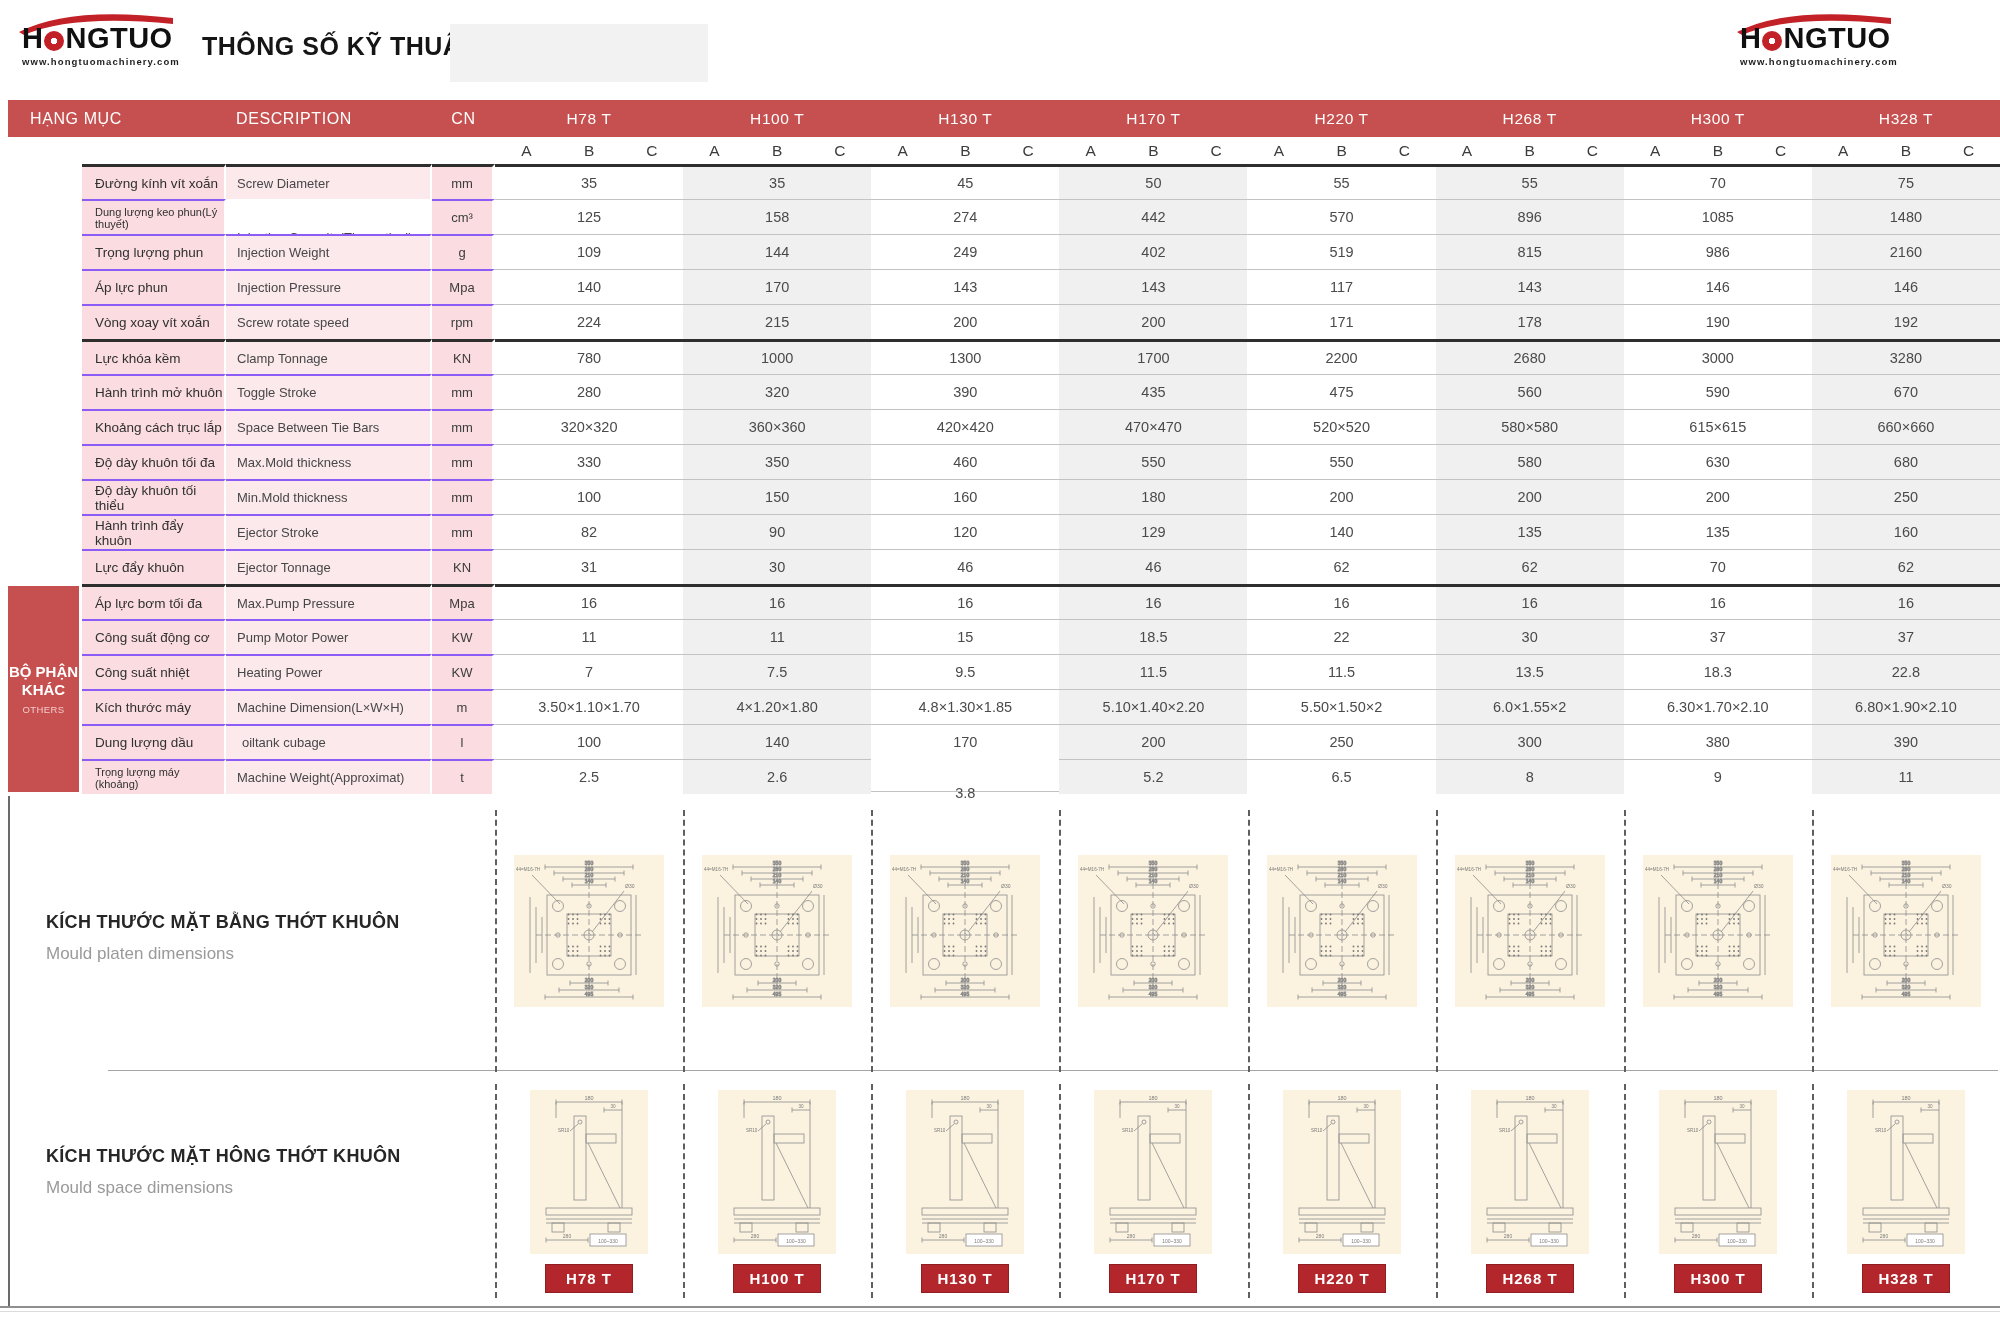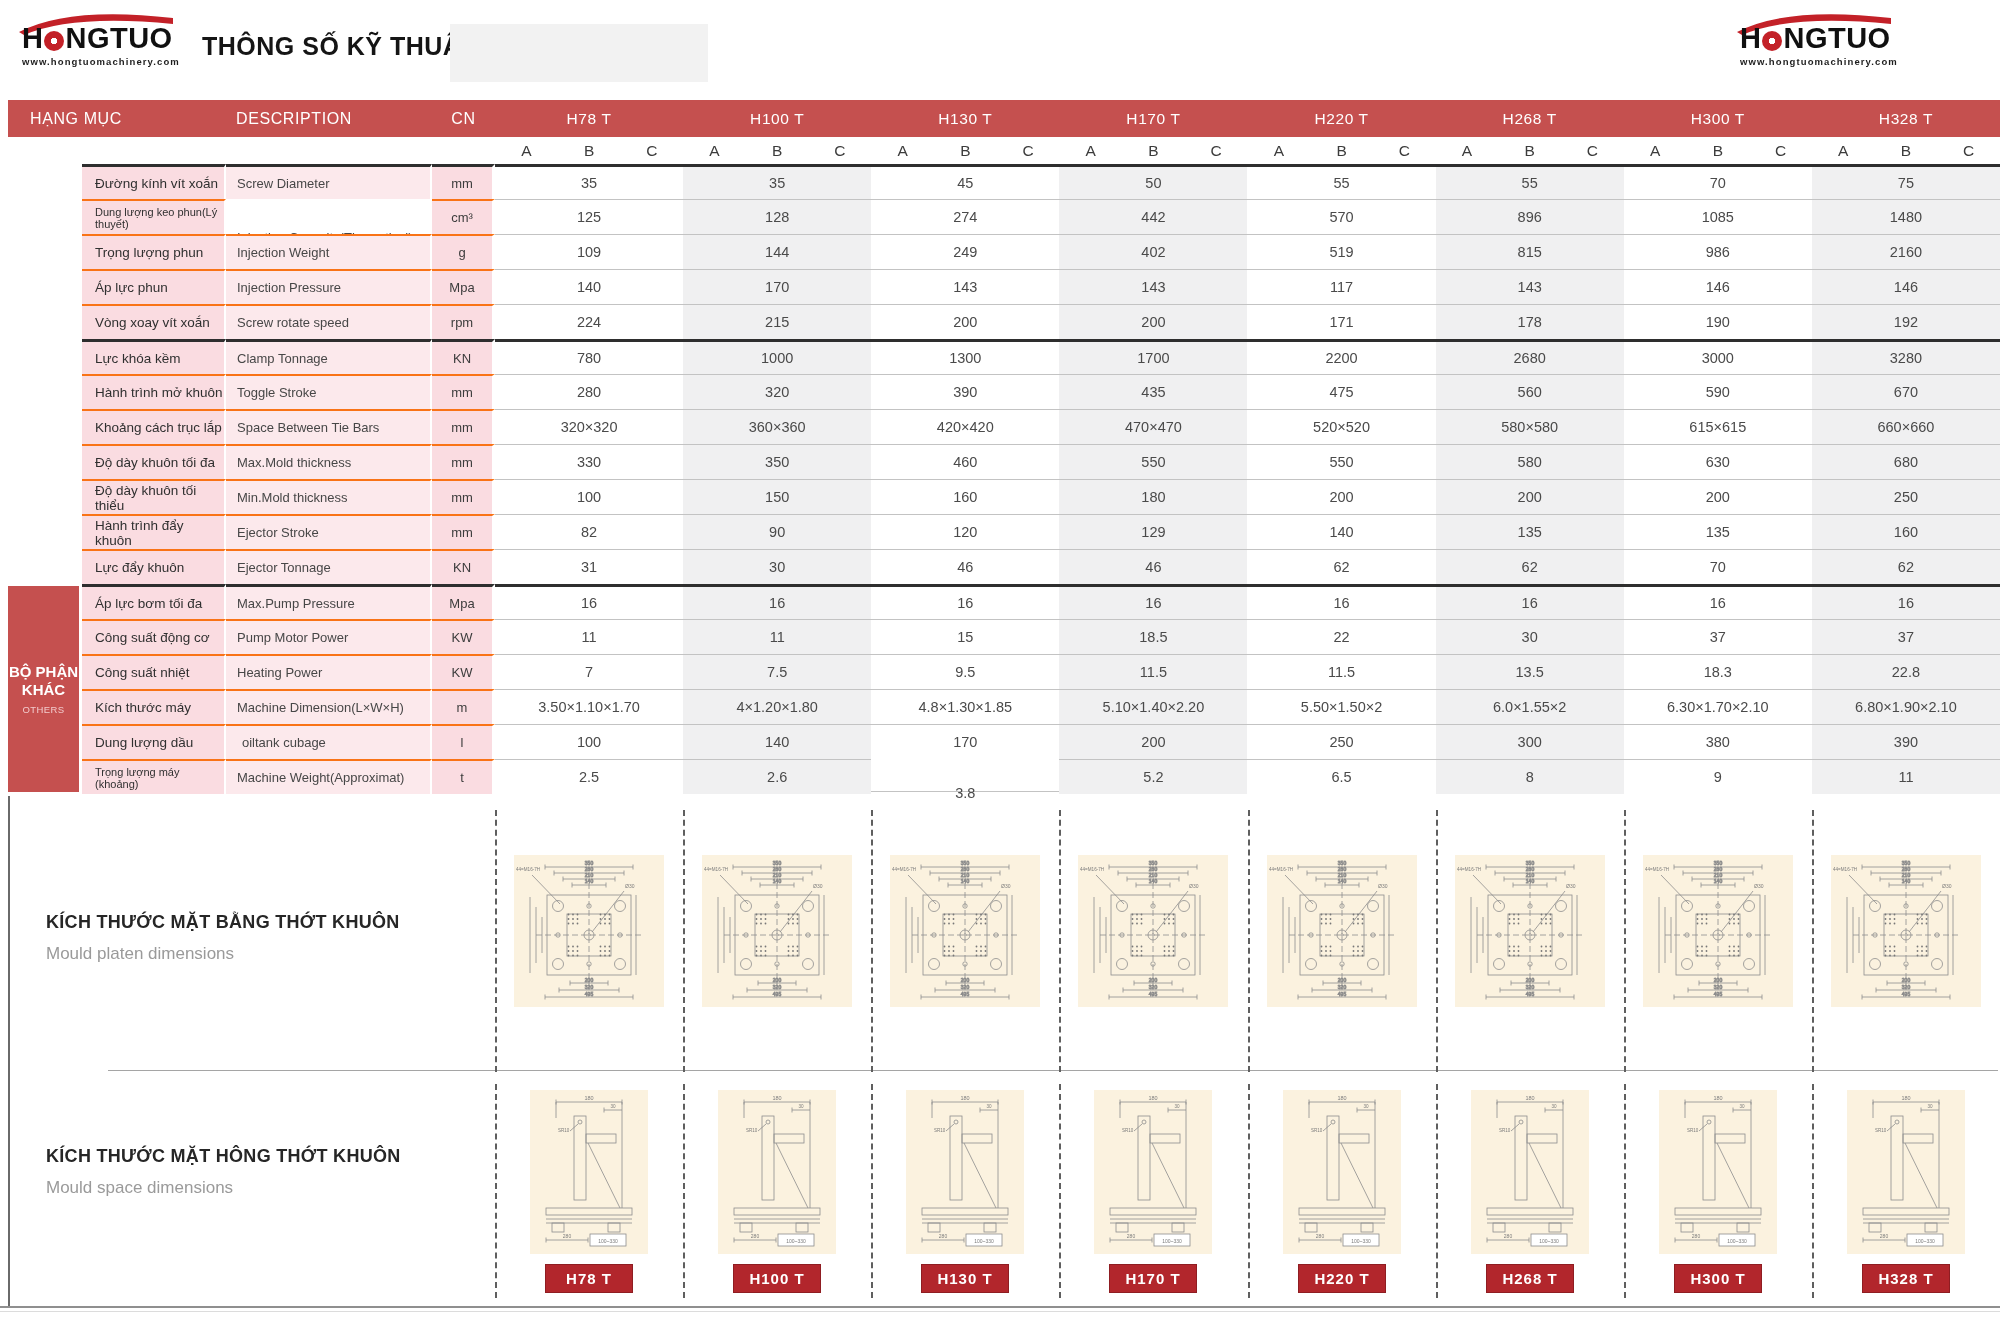--- a/index.html
+++ b/index.html
@@ -26,21 +26,21 @@
   
   #grid{position:absolute;left:8px;top:100px;width:1992px;display:grid;
         grid-template-columns:74px 144px 206px 63px repeat(24,1fr);
         grid-template-rows:37px 27px repeat(18,35px);}
   .th{background:#c5504f;color:#fff;display:flex;align-items:center;font-size:16px;letter-spacing:.6px;}
   .th-item{padding-left:22px;}
   .th-desc{padding-left:10px;}
   .th-cn,.th-model{justify-content:center;}
   .th-model{font-size:15.5px;}
   .sub{display:flex;align-items:center;justify-content:center;font-size:15.5px;color:#3c3c3c;background:#fff;}
-  .lbl{display:flex;align-items:center;border-top:2px solid #f97316;box-sizing:border-box;}
+  .lbl{display:flex;align-items:center;border-top:2px solid #8b5cf6;box-sizing:border-box;}
   .lbl.vn{background:#fadce1;padding-left:13px;border-right:2px solid #fff;font-size:13.5px;color:#303030;}
   .lbl.vn.sm{font-size:11px;}
   .lbl.en{background:#fce9ec;padding-left:11px;border-right:2px solid #fff;font-size:13px;color:#474747;}
   .lbl.unit{background:#fadce1;justify-content:center;border-right:3px solid #fff;font-size:13px;color:#3c3c3c;padding-left:0;}
   .val{display:flex;align-items:center;justify-content:center;font-size:14.5px;color:#4a4a4a;
        border-top:1px solid #c3c3c3;background:#fff;box-sizing:border-box;}
   .val.alt{background:#f0f0f1;}
   .st{border-top:3px solid #2e2e2e !important;}
   .gcell{grid-column:1;background:#c5504f;margin:2px 3px 2px 0;display:flex;flex-direction:column;
          align-items:center;justify-content:center;color:#fff;text-align:center;}
@@ -158,21 +158,21 @@
       <div class="val alt st" style="grid-area: 3 / 26 / 4 / 28;">70</div>
       <div class="val alt st" style="grid-area: 3 / 26 / 4 / 29;">75</div>
       <div class="lbl vn sm" style="grid-area: 4 / 2;">Dung lượng keo phun(Lý thuyết)</div>
       <div class="lbl en" style="grid-area: 4 / 3; margin-top: 36px;">Injection Capacity(Theoretical)</div>
       <div class="lbl unit" style="grid-area: 4 / 4;">cm³</div>
       <div class="val" style="grid-area: 4 / 5 / 5 / 6;">63</div>
       <div class="val" style="grid-area: 4 / 5 / 5 / 7;">90</div>
       <div class="val" style="grid-area: 4 / 5 / 5 / 8;">125</div>
       <div class="val alt" style="grid-area: 4 / 8 / 5 / 9;">117</div>
       <div class="val alt" style="grid-area: 4 / 8 / 5 / 10;">133</div>
-      <div class="val alt" style="grid-area: 4 / 8 / 5 / 11;">128</div>
+      <div class="val alt" style="grid-area: 4 / 8 / 5 / 11;">158</div>
       <div class="val" style="grid-area: 4 / 11 / 5 / 12;">195</div>
       <div class="val" style="grid-area: 4 / 11 / 5 / 13;">238</div>
       <div class="val" style="grid-area: 4 / 11 / 5 / 14;">274</div>
       <div class="val alt" style="grid-area: 4 / 14 / 5 / 15;">312</div>
       <div class="val alt" style="grid-area: 4 / 14 / 5 / 16;">358</div>
       <div class="val alt" style="grid-area: 4 / 14 / 5 / 17;">442</div>
       <div class="val" style="grid-area: 4 / 17 / 5 / 18;">382</div>
       <div class="val" style="grid-area: 4 / 17 / 5 / 19;">471</div>
       <div class="val" style="grid-area: 4 / 17 / 5 / 20;">570</div>
       <div class="val alt" style="grid-area: 4 / 20 / 5 / 21;">641</div>

